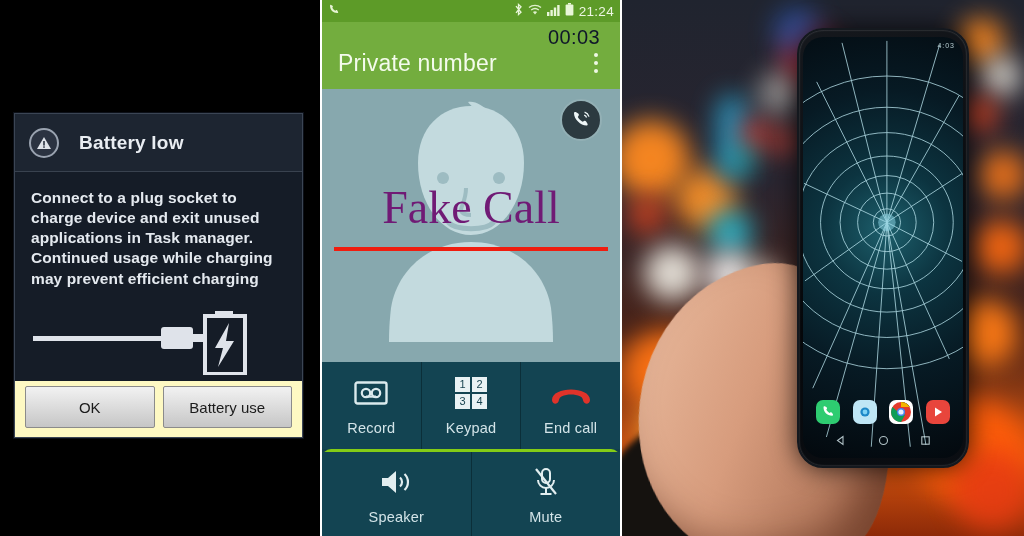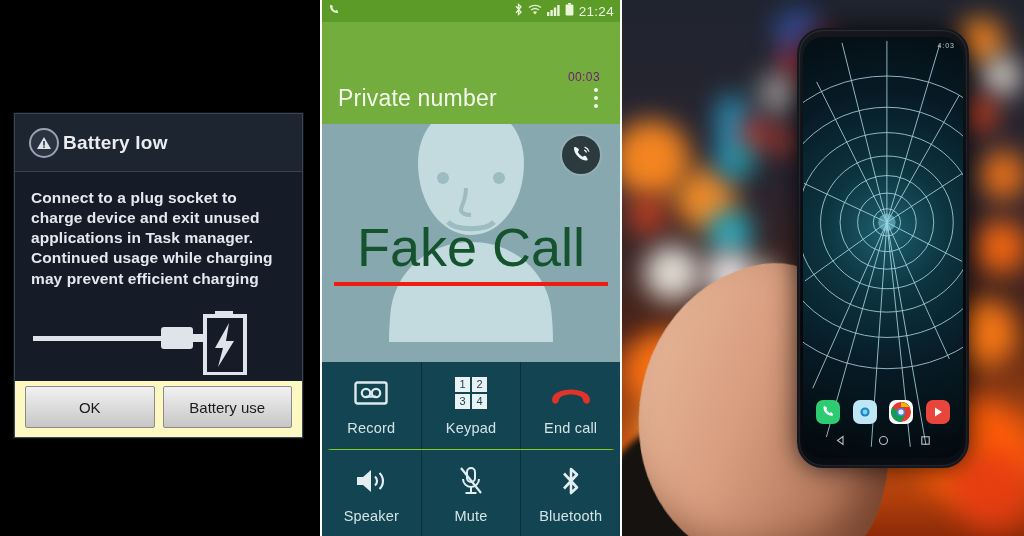--- a/index.html
+++ b/index.html
@@ -17,21 +17,21 @@
     background: #000; flex: 0 0 320px;
   }
   .dialog {
     position: absolute; left: 14px; top: 113px; width: 289px; height: 325px;
     background: #1b2330;
     border: 1px solid #3b4554;
     display: flex; flex-direction: column;
     box-shadow: 0 0 0 1px #0c1018;
   }
   .dlg-title-bar {
-    height: 58px; display: flex; align-items: center; gap: 4px;
+    height: 58px; display: flex; align-items: center; gap: 20px;
     padding: 0 14px; background: #1d2531;
     border-bottom: 1px solid #39424f;
   }
   .warn-circle {
     width: 30px; height: 30px; border-radius: 50%;
     border: 2px solid #9aa3b0; background: #2b3341;
     display: flex; align-items: center; justify-content: center; flex: 0 0 30px;
   }
   .warn-circle svg { display: block; }
   .dlg-title {
@@ -70,22 +70,22 @@
     height: 22px; background: #5d9b28; display: flex; align-items: center;
     padding: 0 6px; color: #e7f5d8; font-size: 12.5px; gap: 18px;
   }
   .sb-left { display: flex; align-items: center; gap: 4px; }
   .sb-right { margin-left: auto; display: flex; align-items: center; gap: 5px; }
   .sb-time { font-size: 13.5px; letter-spacing: .3px; color: #eef7e3; }
   .callheader {
     background: #73ad3e; padding: 2px 16px 12px 16px; position: relative;
   }
   .call-timer {
-    text-align: right; color: #701a75; font-size: 12px; letter-spacing: .4px;
-    padding-right: 4px; padding-top: 2px; margin-top: 44px;
+    text-align: right; color: #0f172a; font-size: 20px; letter-spacing: .4px;
+    padding-right: 4px; padding-top: 2px;
   }
   .caller-row { display: flex; align-items: center; margin-top: 0; }
   .caller-name {
     color: #f4fbec; font-size: 23px; font-weight: normal; letter-spacing: .2px;
   }
   .kebab {
     margin-left: auto; display: flex; flex-direction: column; gap: 4px;
     padding: 4px 6px;
   }
   .kebab i { width: 4px; height: 4px; border-radius: 50%; background: #eff8e5; display: block; }
@@ -96,32 +96,32 @@
   .call-badge {
     position: absolute; right: 18px; top: 10px; width: 42px; height: 42px;
     border-radius: 50%; background: #2c3a40; border: 2px solid #93b0b5;
     display: flex; align-items: center; justify-content: center;
   }
   .avatar-svg { position: absolute; left: 50%; transform: translateX(-50%); bottom: 0; }
   .fakecall-wrap {
     position: absolute; left: 0; right: 0; top: 96px; text-align: center;
   }
   .fakecall {
-    color: #14532d; font-size: 54px; letter-spacing: 0px;
-    font-family: Liberation Sans, sans-serif;
+    color: #701a75; font-size: 46px; letter-spacing: 0px;
+    font-family: Liberation Serif, serif;
     display: inline-block; line-height: 1;
   }
   .fakecall-rule {
     position: absolute; left: 12px; right: 12px; top: 62px;
     height: 4px; background: #f01d0f;
   }
 
   .callbuttons { background: #123f4c; }
   .btn-row { display: flex; height: 87px; }
-  .btn-row + .btn-row { border-top: 1px solid #84cc16; border-radius: 9px; }
+  .btn-row + .btn-row { border-top: 3px solid #84cc16; border-radius: 9px; }
   .call-btn {
     flex: 1; display: flex; flex-direction: column;
     align-items: center; justify-content: center; gap: 9px;
     background: #134452; color: #d3e4e8; font-size: 14.5px;
   }
   .call-btn + .call-btn { border-left: 1px solid #0b2f39; }
   .cb-icon { height: 36px; display: flex; align-items: center; justify-content: center; }
   .cb-label { letter-spacing: .2px; }
   .keypad-grid {
     display: grid; grid-template-columns: 15px 15px; grid-template-rows: 15px 15px;
@@ -364,28 +364,20 @@
               <rect x="10" y="2" width="8" height="14" rx="4" fill="none" stroke="#e2eef0" stroke-width="2"></rect>
               <path d="M6 13a8 8 0 0 0 16 0" stroke="#e2eef0" stroke-width="2" fill="none"></path>
               <rect x="13" y="21" width="2" height="5" fill="#e2eef0"></rect>
               <rect x="8.5" y="26" width="11" height="2" fill="#e2eef0"></rect>
               <line x1="4" y1="2" x2="24" y2="27" stroke="#e2eef0" stroke-width="2.2"></line>
             </svg>
           </span>
           <span class="cb-label">Mute</span>
         </div>
 
-        <div class="call-btn">
-          <span class="cb-icon">
-            <svg width="22" height="30" viewBox="0 0 22 30">
-              <path d="M4 7.5 L17 21.5 L11 27 V3 L17 8.5 L4 22.5" fill="none" stroke="#e2eef0" stroke-width="2.6" stroke-linejoin="round"></path>
-            </svg>
-          </span>
-          <span class="cb-label">Bluetooth</span>
-        </div>
 
       </div>
     </div>
 
   </div>
 
   <div class="panel-right">
     <div class="photo">
       <div style="position:absolute;inset:0;background:linear-gradient(180deg,#20242f 0%,#2a2530 34%,#4a2318 62%,#d4540f 86%,#8d2a08 100%);"></div>
       <div class="bokeh" style="left:-10px;top:120px;width:78px;height:78px;background:#ff8a20;opacity:.95;"></div>

